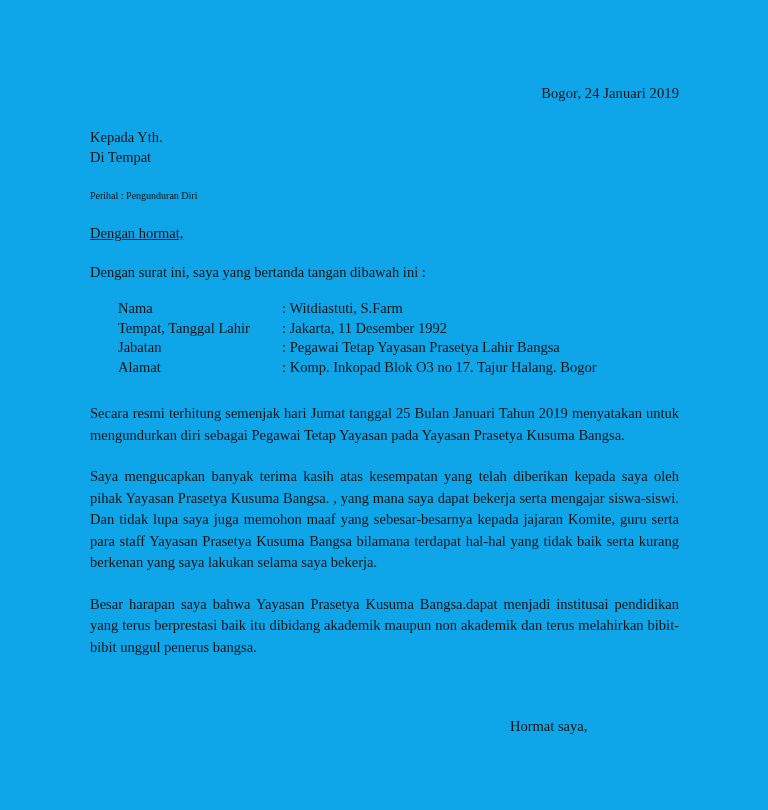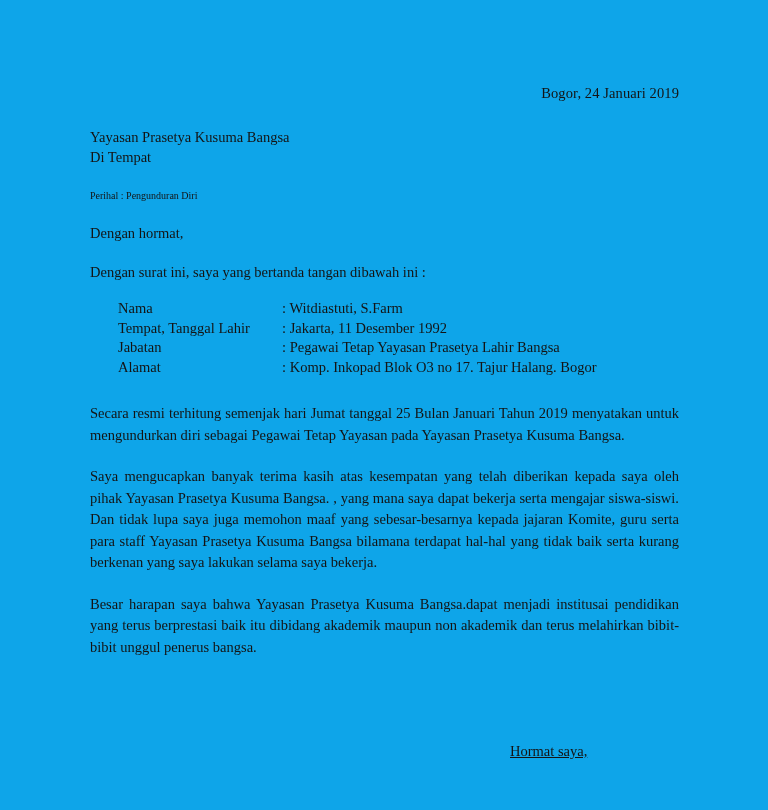--- a/index.html
+++ b/index.html
@@ -54,20 +54,21 @@
   .subject {
     margin-top: 19px;
     font-size: 10px;
     line-height: 19px;
   }
 
   .salutation {
     margin-top: 19px;
     font-size: 14.5px;
     line-height: 19px;
+    text-decoration: underline;
   }
 
   .intro {
     margin-top: 20px;
     font-size: 14.5px;
     line-height: 19px;
   }
 
   
   .details {
@@ -100,40 +101,39 @@
     line-height: 21.5px;
     text-align: justify;
     text-justify: inter-word;
   }
   .para.p1 { margin-top: 26px; }
   .para.p2 { margin-top: 20px; }
   .para.p3 { margin-top: 20px; }
 
   
   .closing {
-    margin-top: 84px;
+    margin-top: 59px;
     padding-left: 420px;
     font-size: 14.5px;
     line-height: 19px;
-    text-decoration: underline;
   }
   .signature-space {
     height: 48px;
   }
 </style>
 </head>
 <body>
 
 <div id="page">
   <div class="letter">
 
     <div class="date-line">Bogor, 24 Januari 2019</div>
 
     <div class="addressee">
-      <div>Yayasan Prasetya Kusuma Bangsa</div>
+      <div>Kepada Yth.</div>
       <div>Di Tempat</div>
     </div>
 
     <div class="subject">Perihal : Pengunduran Diri</div>
 
     <div class="salutation">Dengan hormat,</div>
 
     <div class="intro">Dengan surat ini, saya yang bertanda tangan dibawah ini :</div>
 
     <table class="details">

